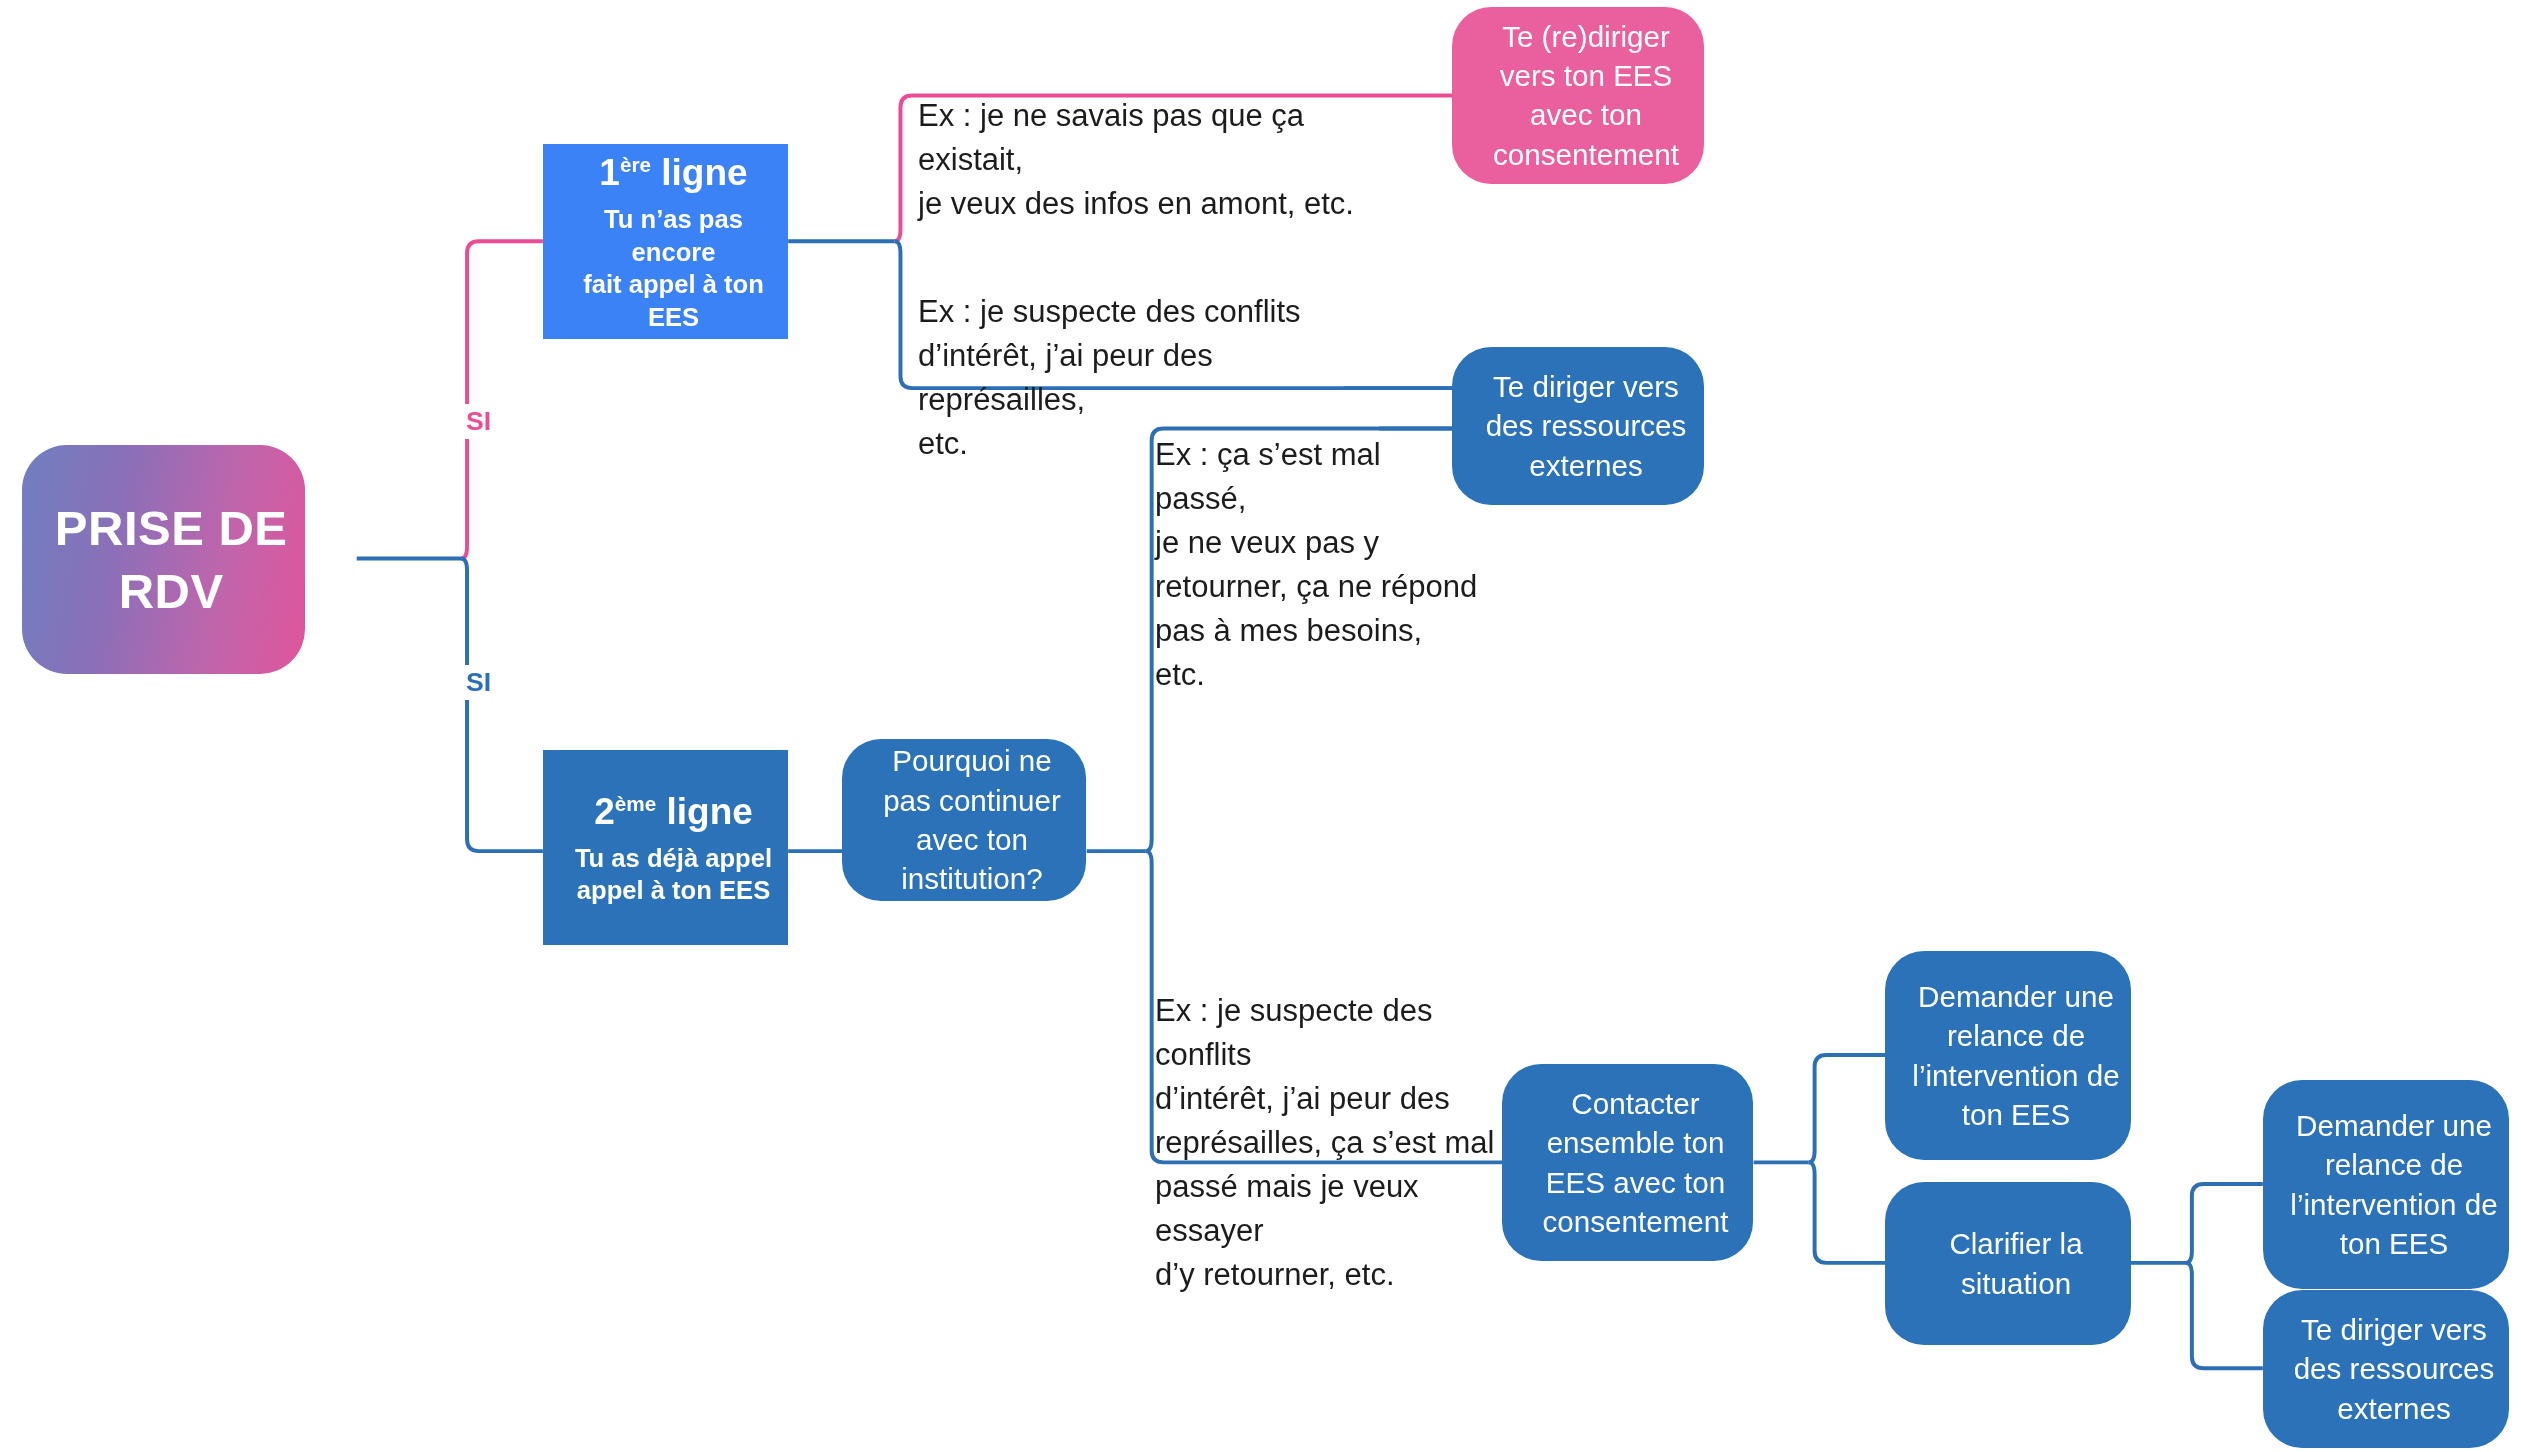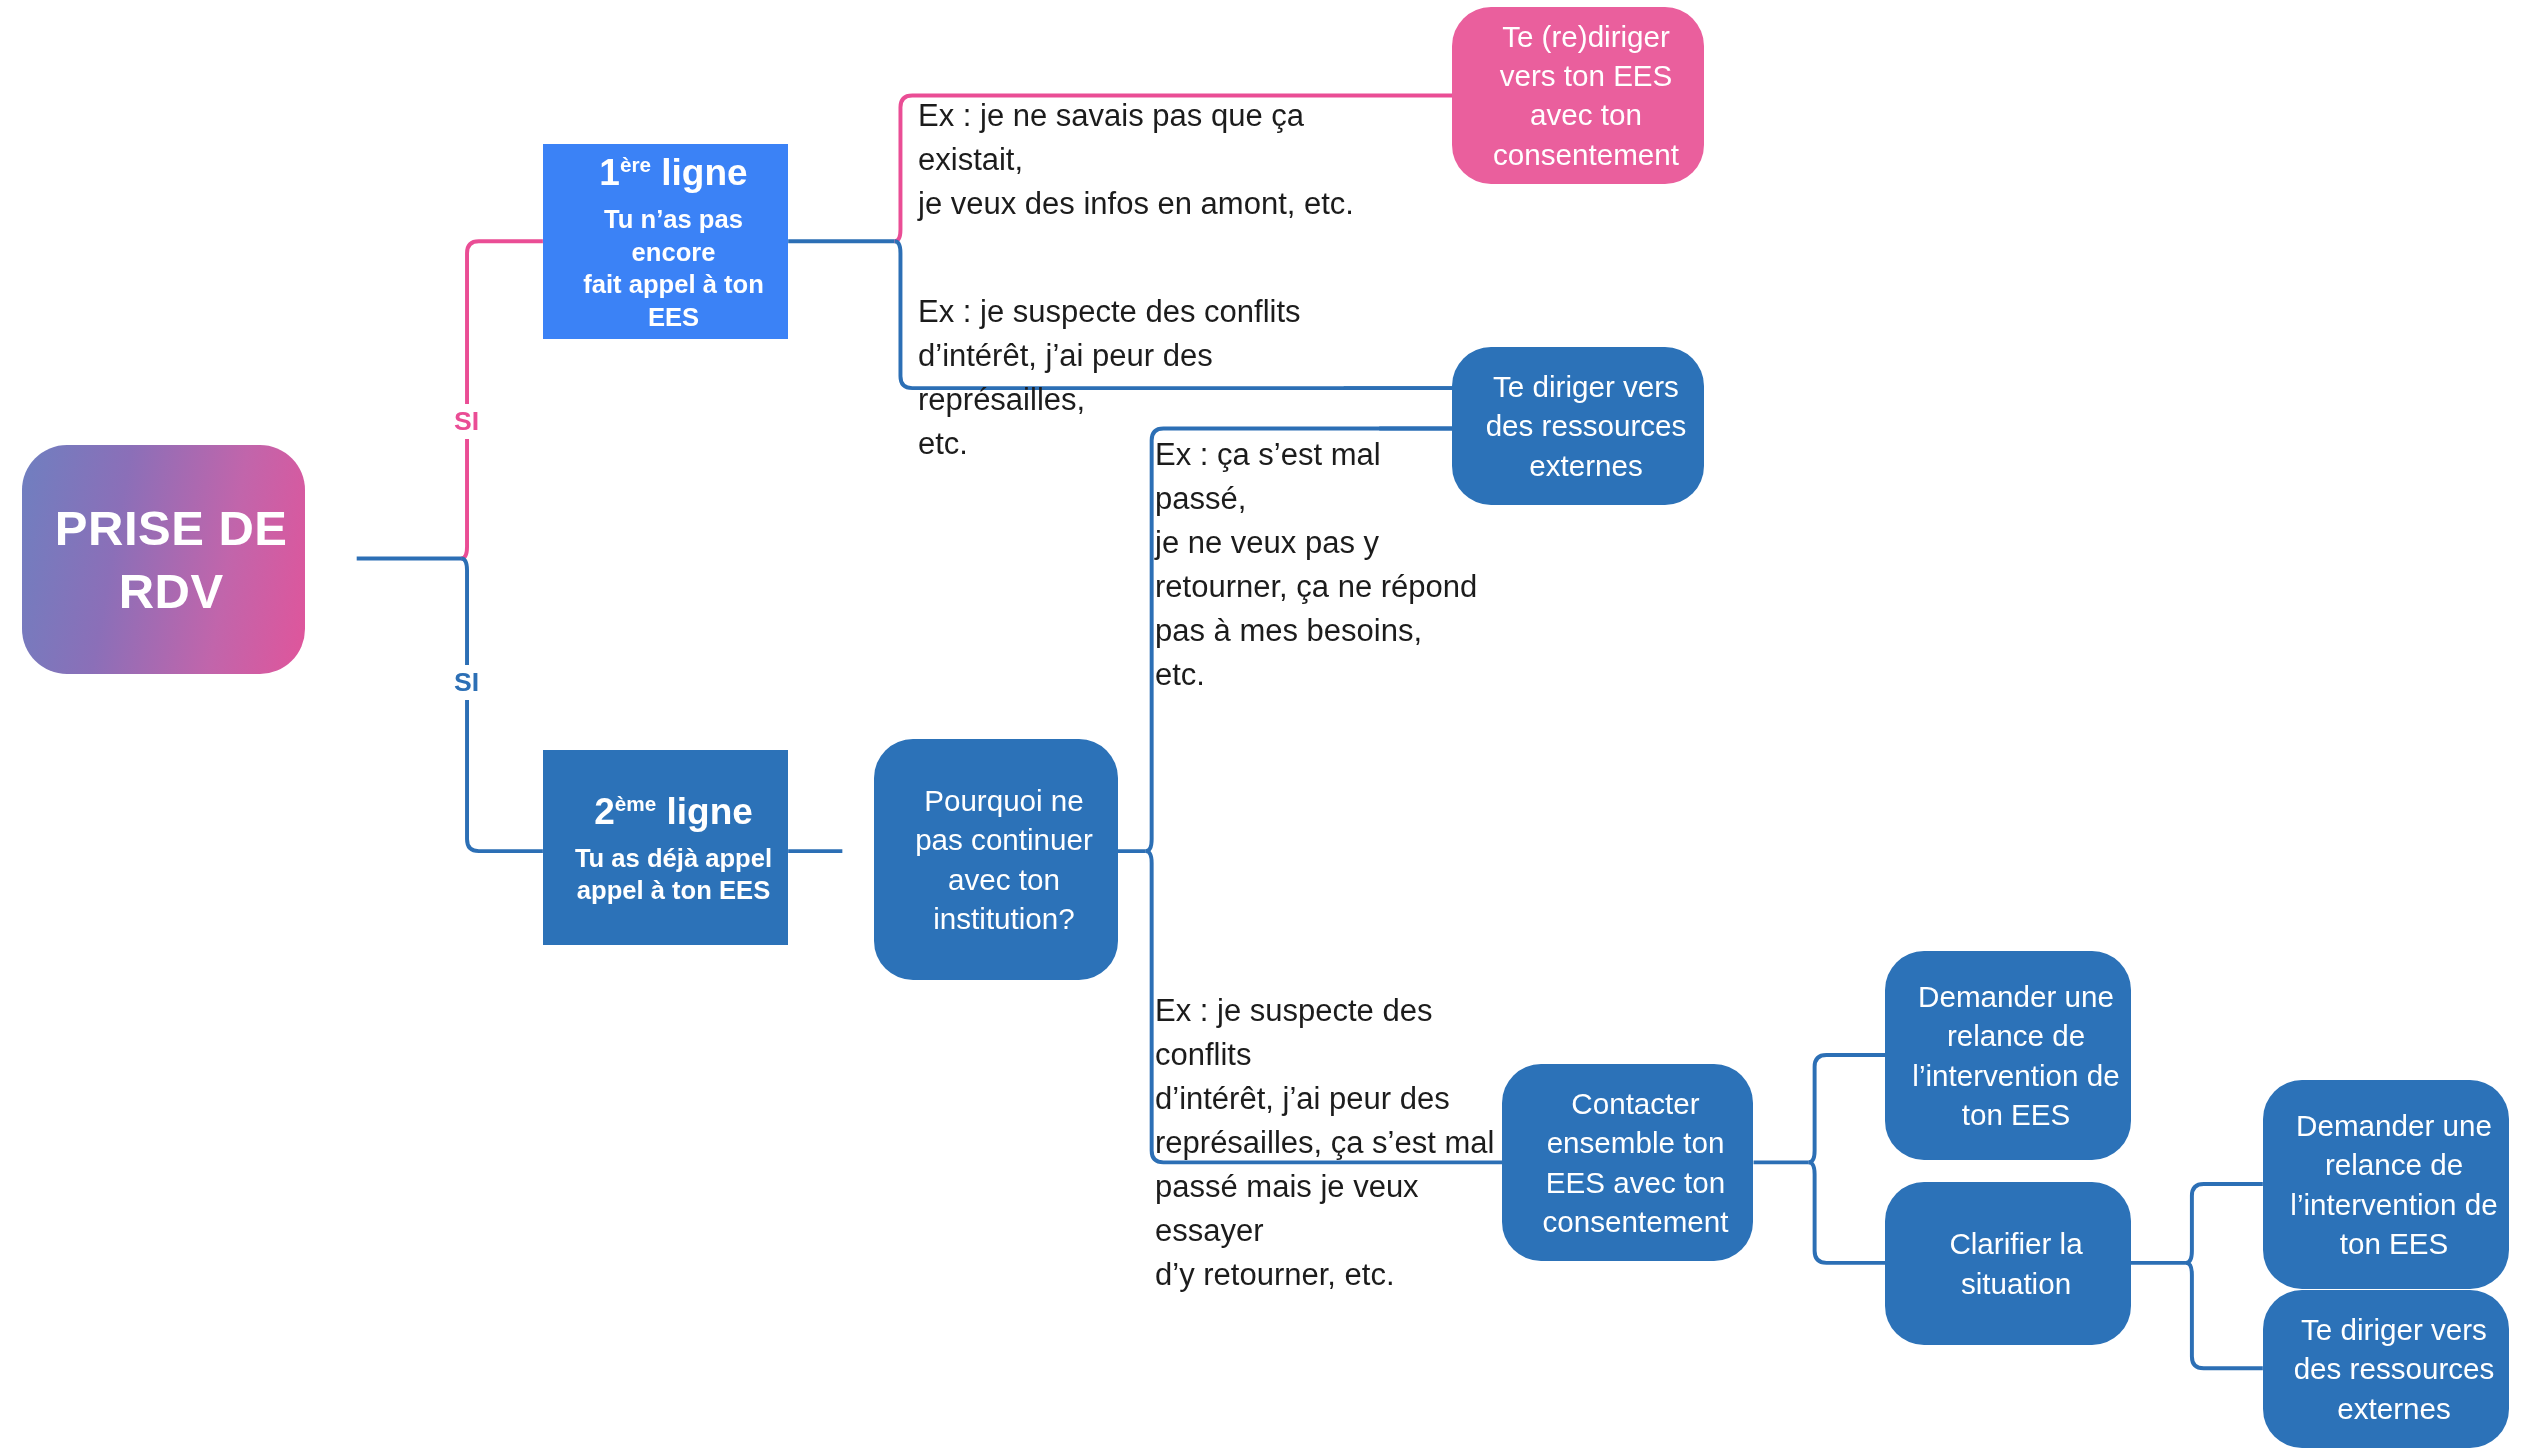--- a/index.html
+++ b/index.html
@@ -98,20 +98,21 @@
   }
 
   
   .si-label {
     position: absolute;
     font-weight: bold;
     font-size: 26.6px;
     z-index: 3;
     background: #ffffff;
     padding: 2px 5.9px;
+    margin-left: 12px;
   }
   .si-pink { color: #ea4d95; }
   .si-blue { color: #2c6fb5; }
 </style>
 </head>
 <body>
 
 <div id="canvas">
 
   <svg id="edges" viewBox="0 0 2560 1474" xmlns="http://www.w3.org/2000/svg">
@@ -173,21 +174,21 @@
       <span class="t1"><span>2</span><sup>ème</sup>
         <span>ligne</span></span>
       <span class="t2">Tu as déjà appel</span>
       <span class="t2">appel à ton EES</span>
     </div>
   </div>
 
   <div class="si-label si-pink" style="left:448px; top:404px;">SI</div>
   <div class="si-label si-blue" style="left:448px; top:665px;">SI</div>
 
-  <div class="node node-round rnd-blue" style="left:842px; top:739px; width:244px; height:241px;margin-left:32px;">
+  <div class="node node-round rnd-blue" style="left:842px; top:739px; width:244px; height:162px;">
     <div class="node-inner">Pourquoi ne pas continuer avec ton institution?</div>
   </div>
 
   <div class="note" style="left:918px; top:94px; width:463px;">Ex : je ne savais pas que ça existait,
 je veux des infos en amont, etc.</div>
 
   <div class="note" style="left:918px; top:290px; width:463px;">Ex : je suspecte des conflits
 d’intérêt, j’ai peur des représailles,
 etc.</div>
 

